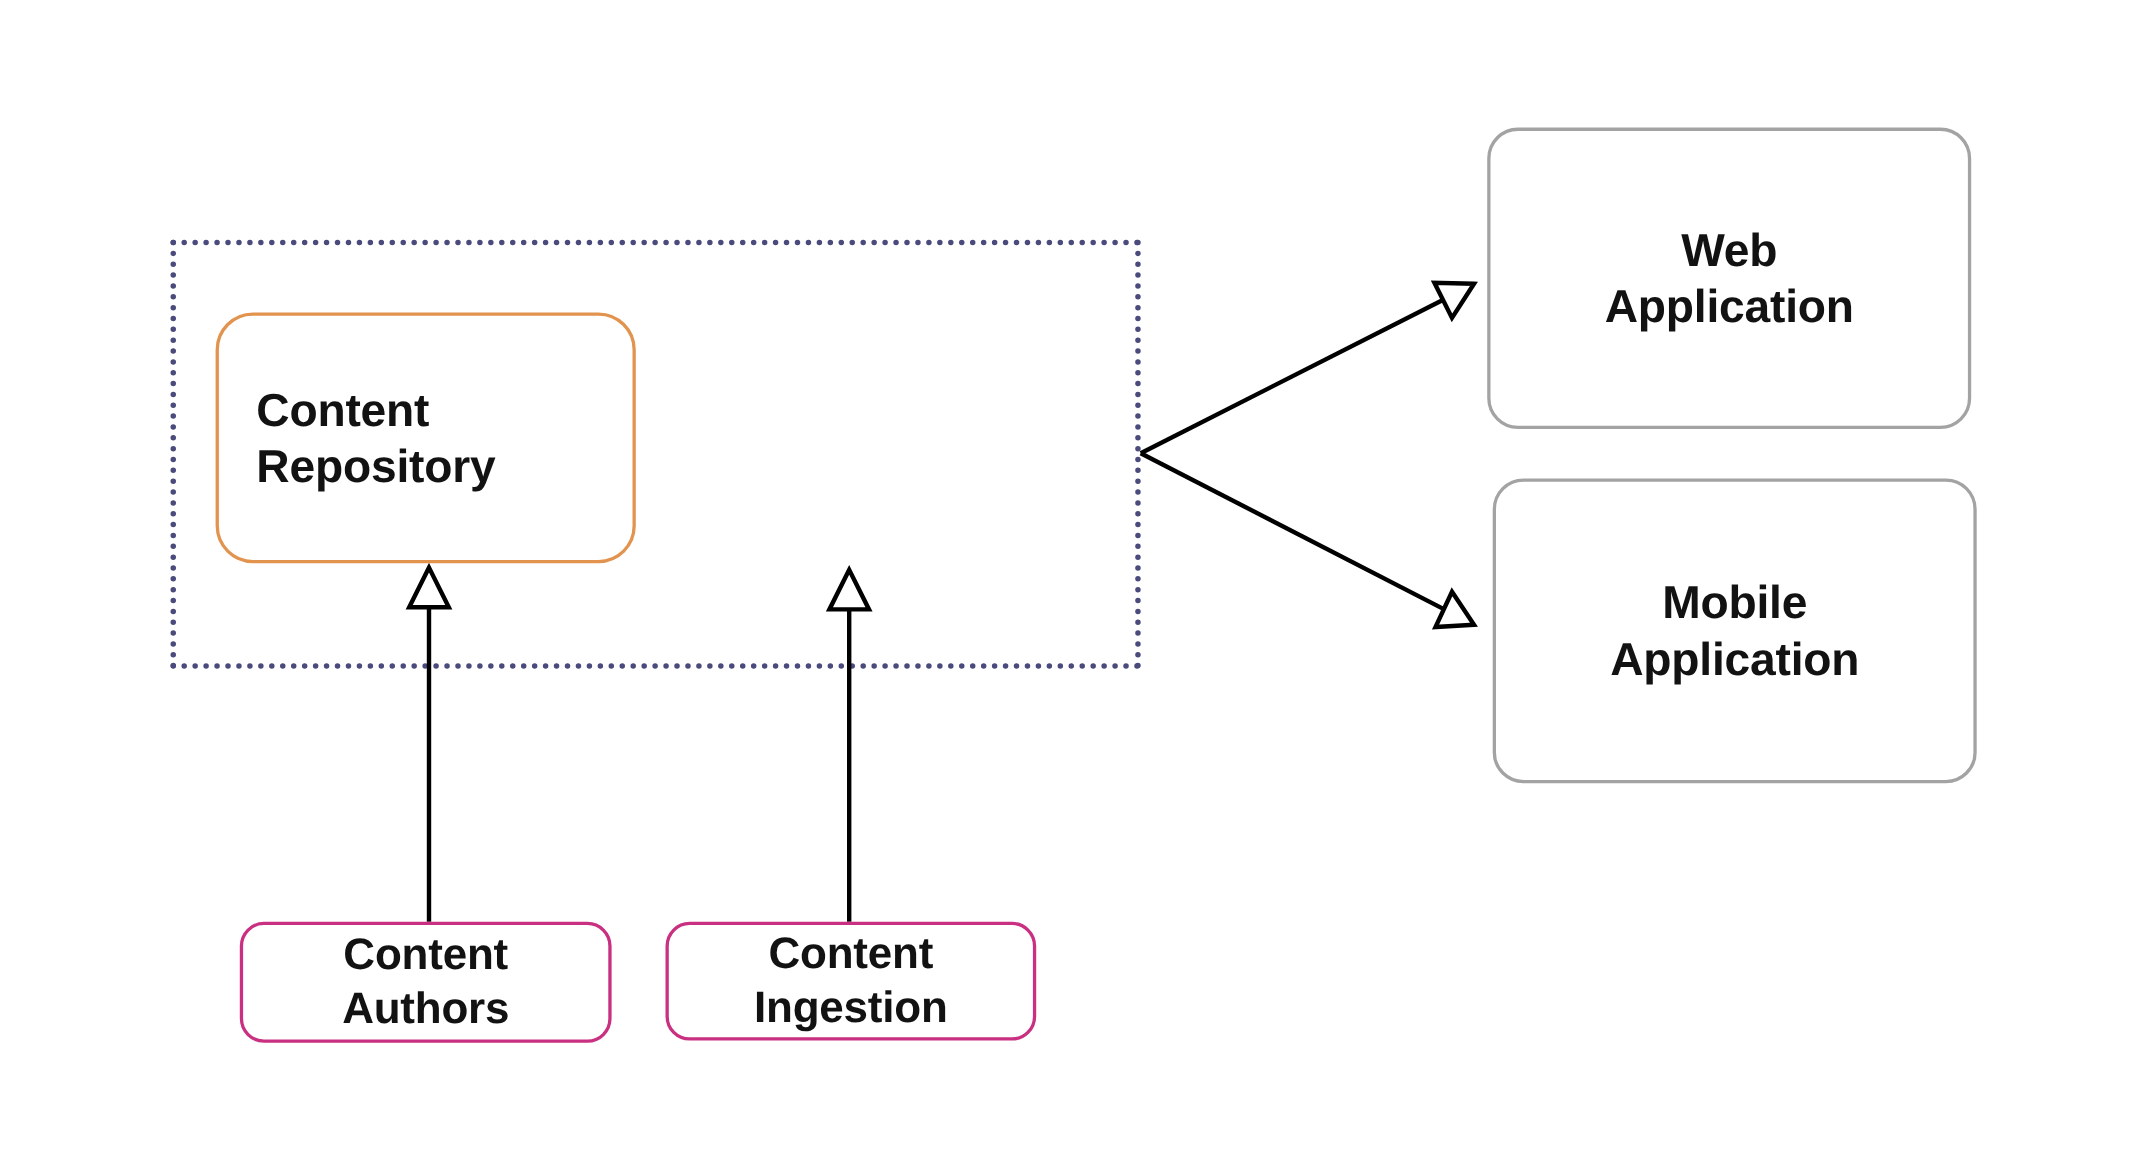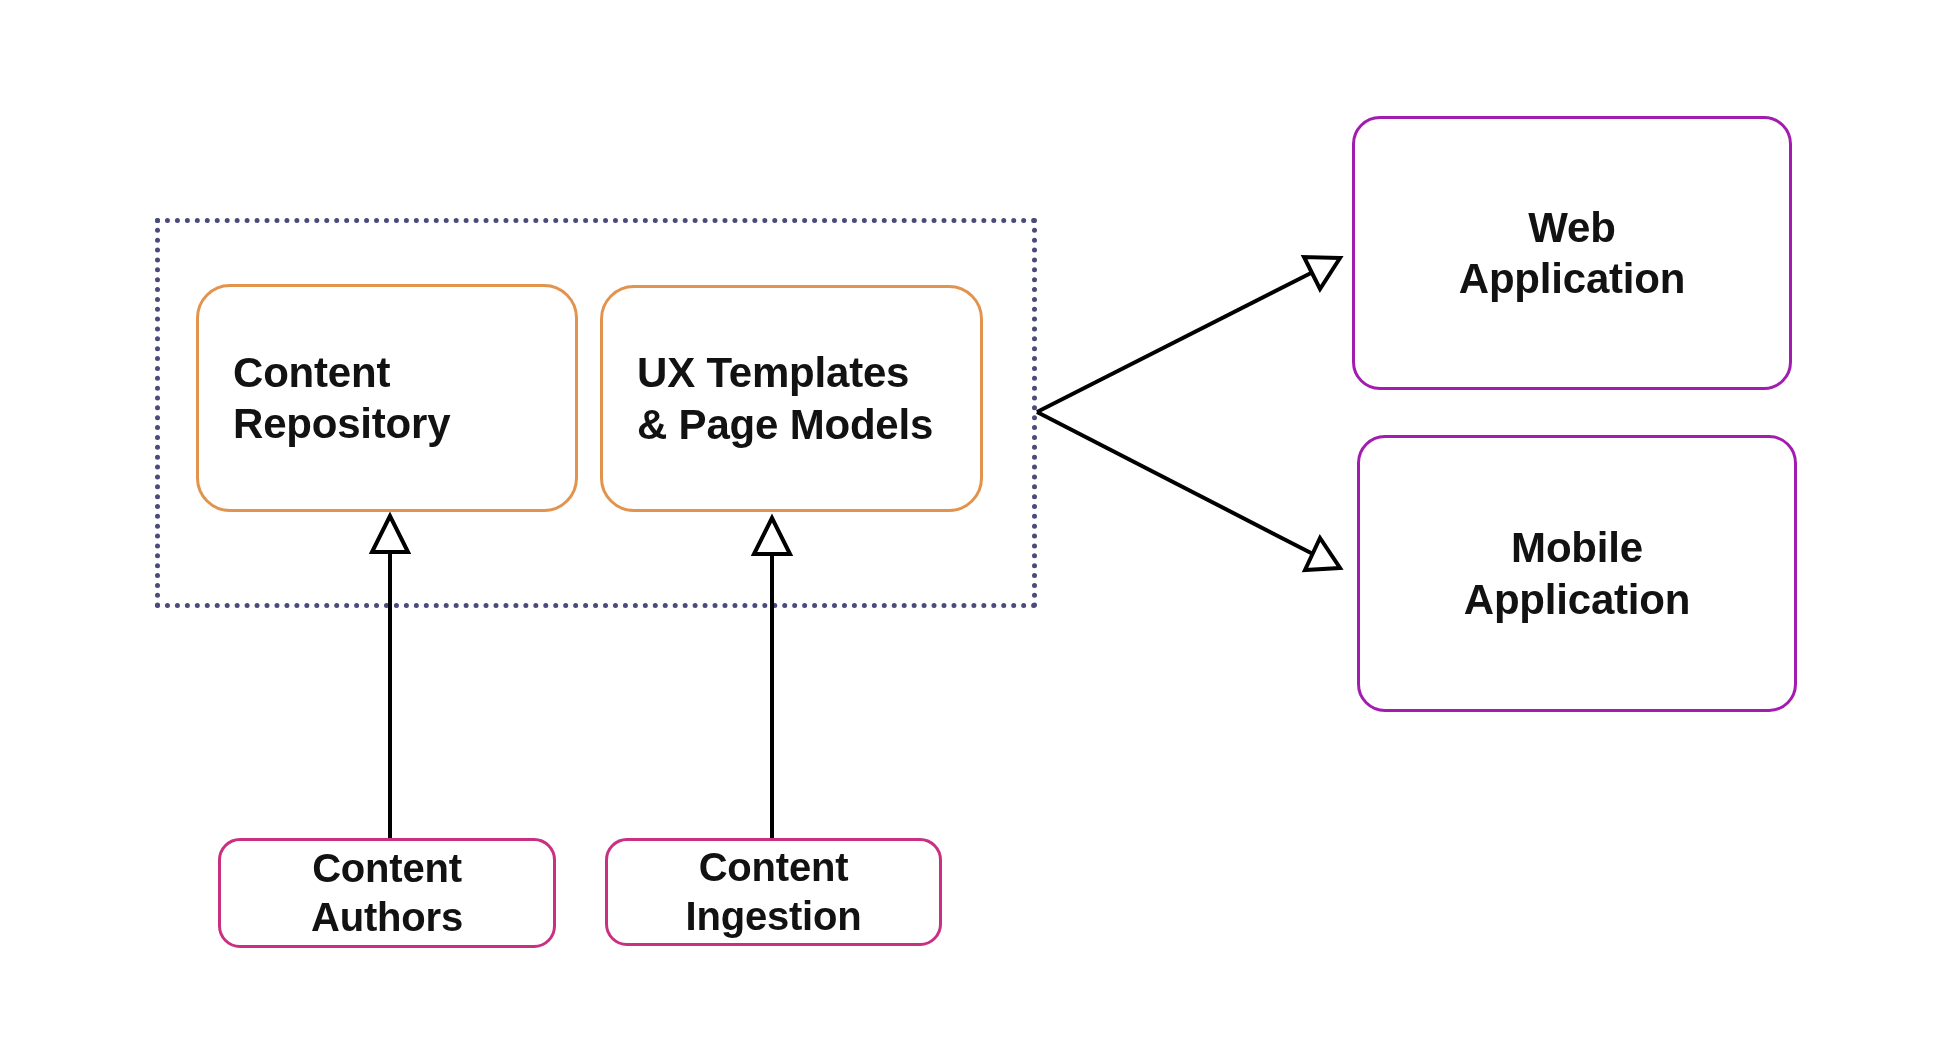--- a/index.html
+++ b/index.html
@@ -79,21 +79,21 @@
   }
   #node-content-authors {
     left: 218px; top: 838px; width: 338px; height: 110px;
   }
   #node-content-ingestion {
     left: 605px; top: 838px; width: 337px; height: 108px;
   }
 
   
   .node.black {
-    border: 3px solid #a21caf;
+    border: 3px solid #a3a3a3;
     border-radius: 28px;
     justify-content: center;
     text-align: center;
     font-size: 42px;
   }
   #node-web-application {
     left: 1352px; top: 116px; width: 440px; height: 274px;
   }
   #node-mobile-application {
     left: 1357px; top: 435px; width: 440px; height: 277px; text-align: center;
@@ -127,24 +127,20 @@
       <line x1="1037" y1="412" x2="1313" y2="554" stroke="#000000" stroke-width="4"></line>
       <polygon points="1340,568 1305,570 1320,538" fill="#ffffff" stroke="#000000" stroke-width="4"></polygon>
     </g>
   </svg>
 
   <div class="node orange" id="node-content-repository">
     <span class="label">Content
 Repository</span>
   </div>
 
-  <div class="node orange" id="node-ux-templates">
-    <span class="label">UX Templates
-&amp; Page Models</span>
-  </div>
 
   <div class="node pink" id="node-content-authors">
     <span class="label">Content
 Authors</span>
   </div>
 
   <div class="node pink" id="node-content-ingestion">
     <span class="label">Content
 Ingestion</span>
   </div>

